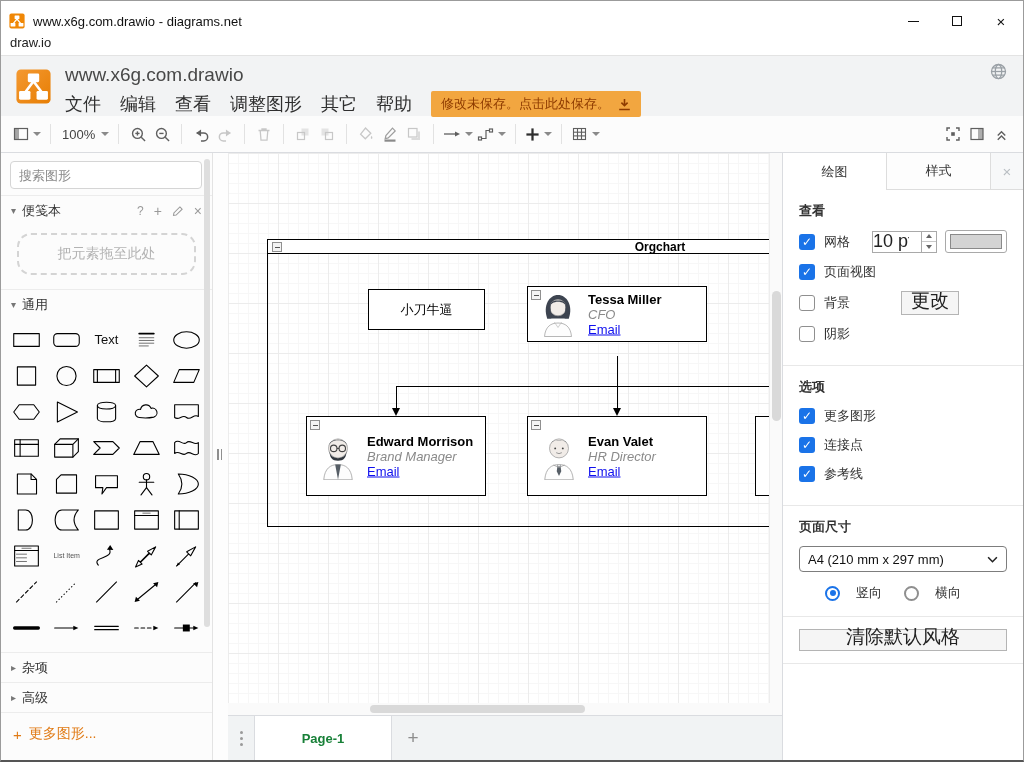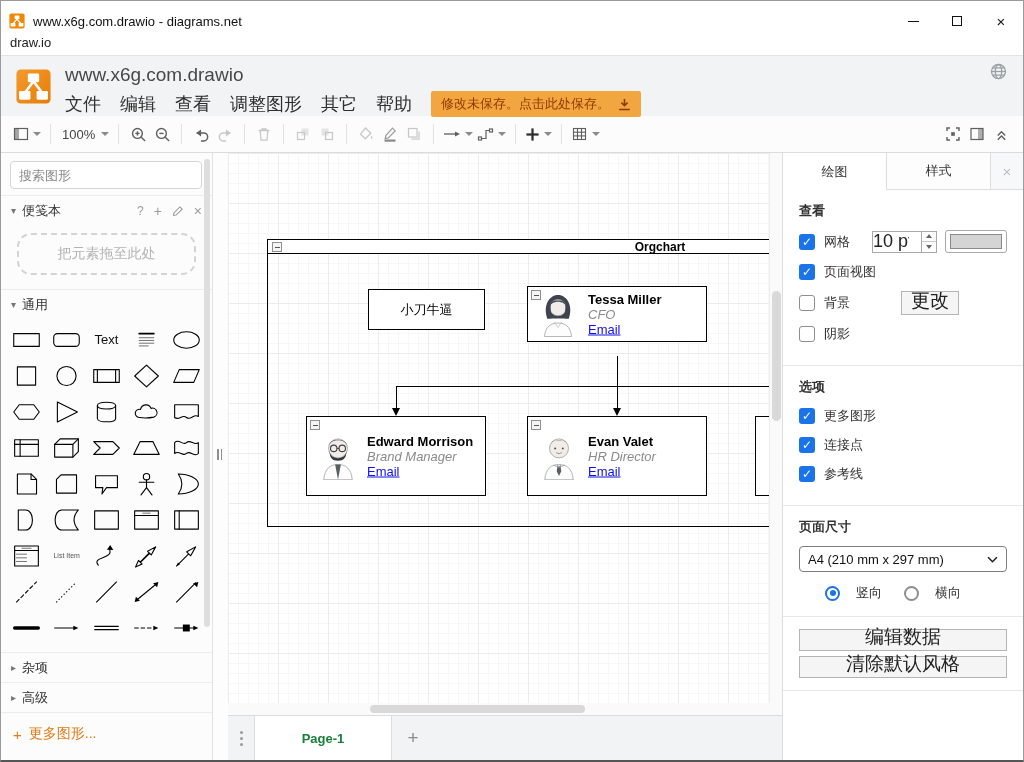--- a/index.html
+++ b/index.html
@@ -855,22 +855,19 @@
             </span>
             <span class="radio">
               <span class="rdot off"></span>
               <span>横向</span>
             </span>
           </div>
         </div>
 
         <div class="pbuttons">
           <span class="btn">
-              <span>编辑数据</span>
-            </span>
-          <span class="btn">
               <span>清除默认风格</span>
             </span>
         </div>
       </div>
     </div>
   </div>
 </div>
 
 </body></html>

